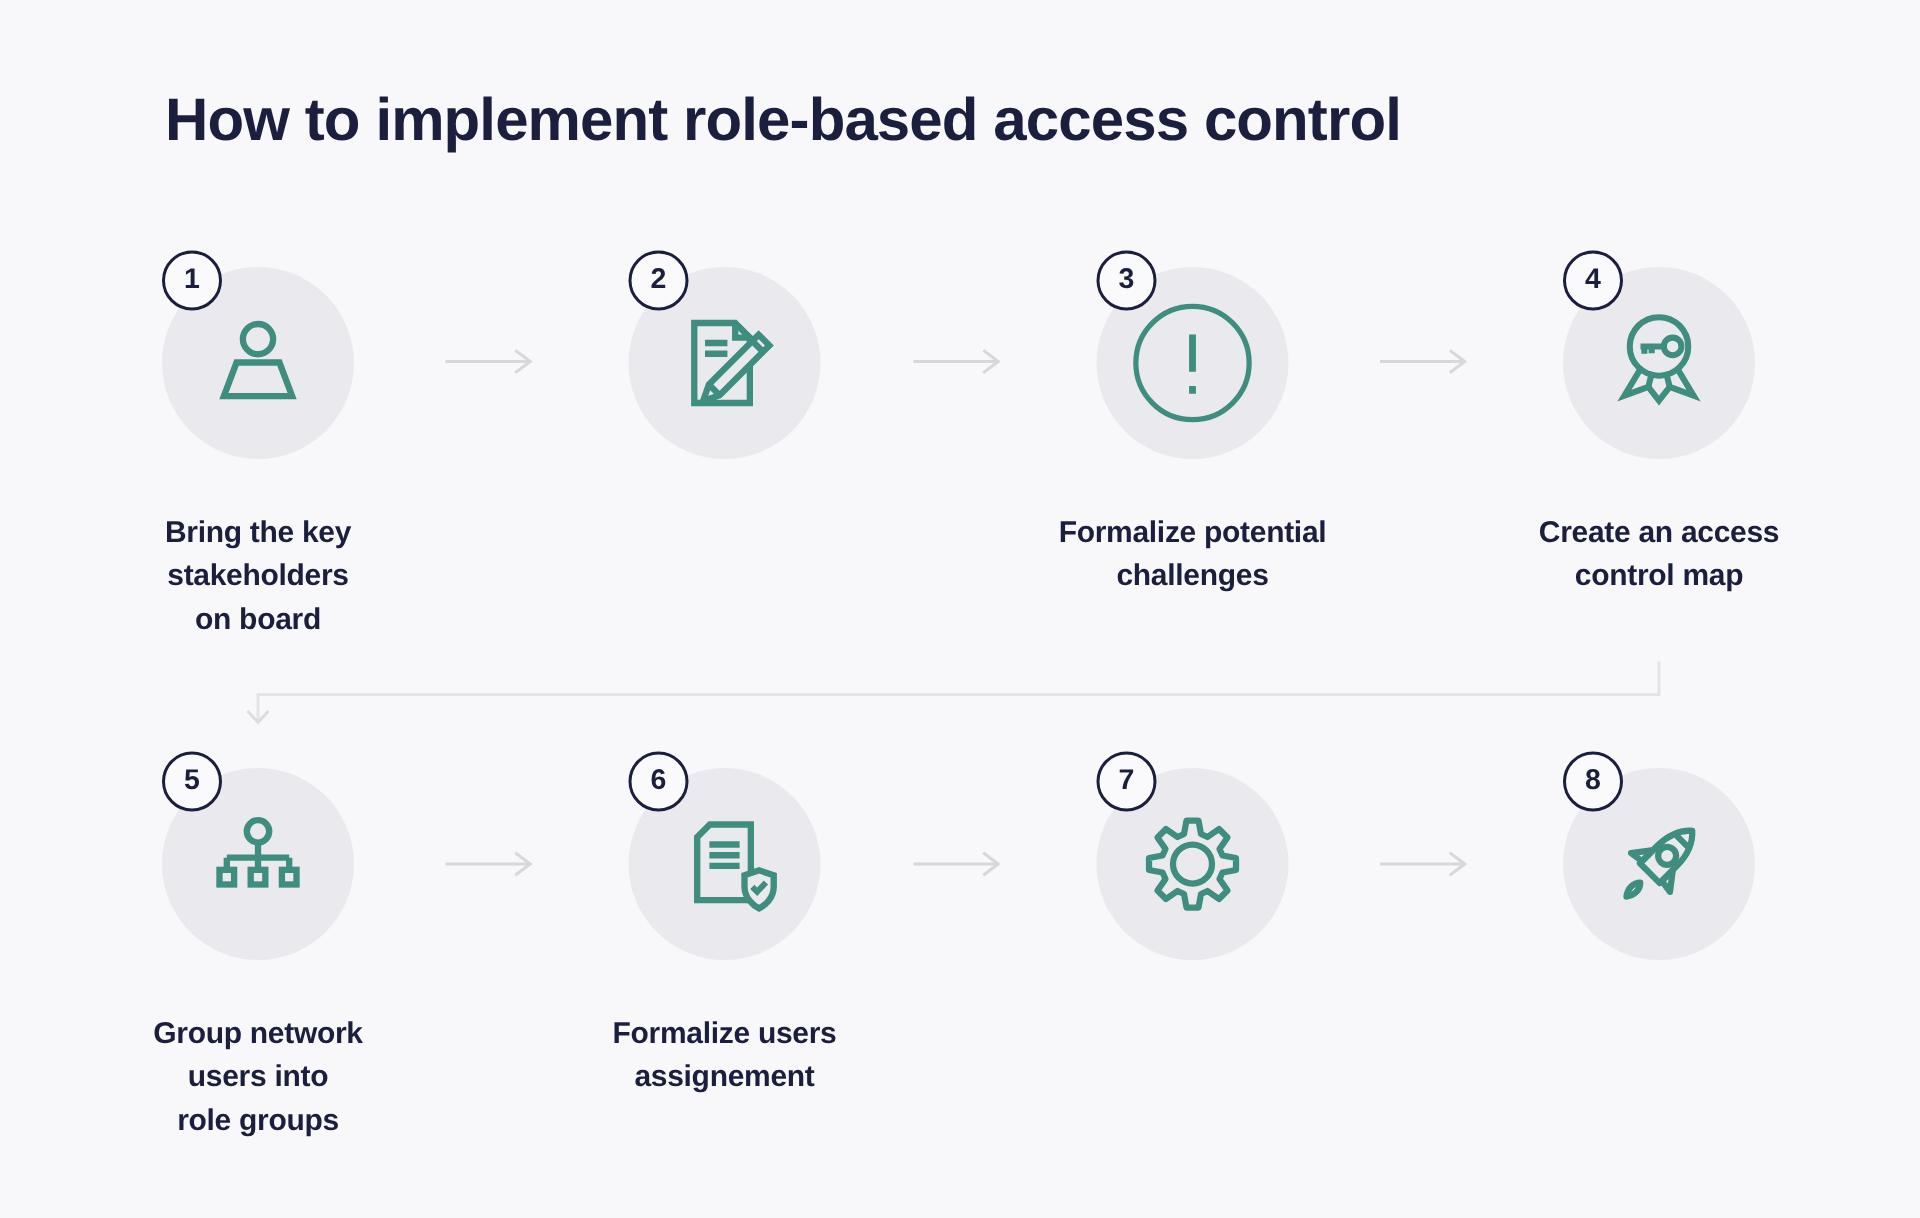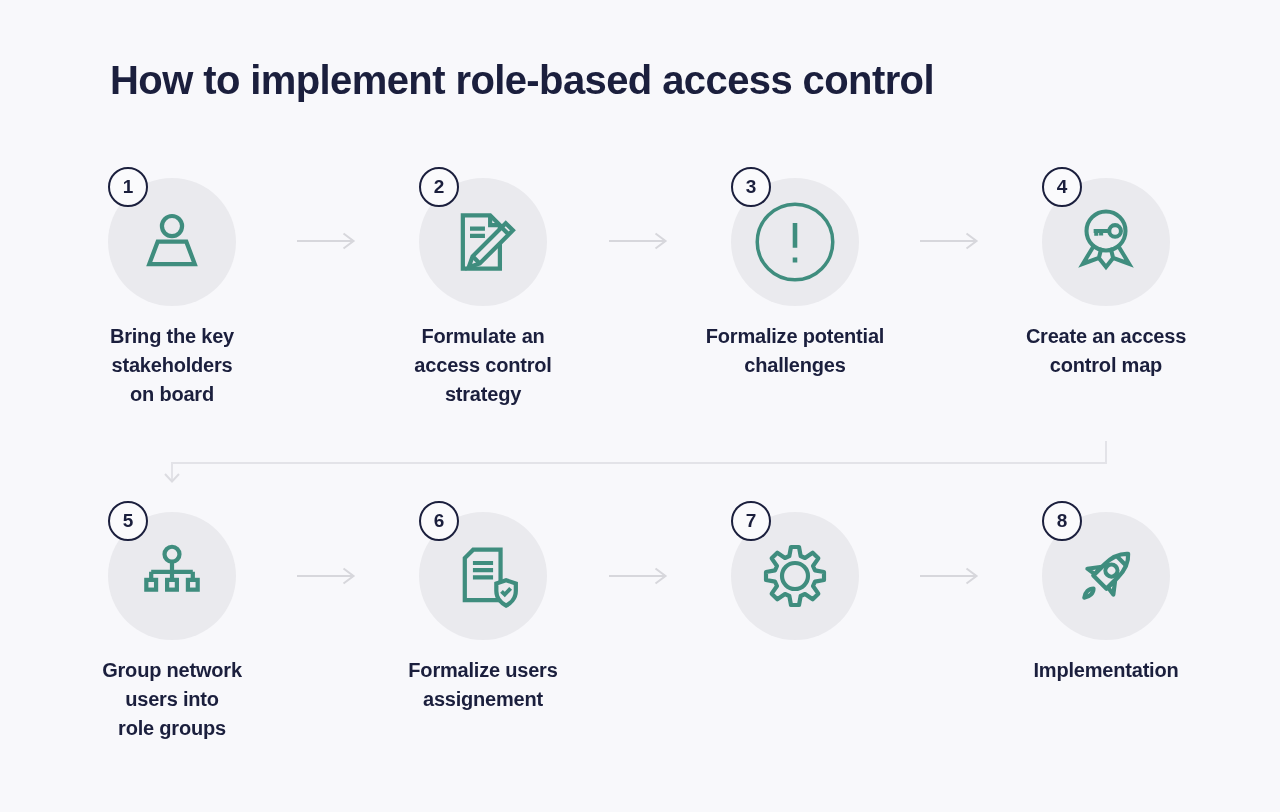--- a/index.html
+++ b/index.html
@@ -53,21 +53,21 @@
     background: #fafafc;
     border: 2.5px solid #1b1f3d;
     display: flex;
     align-items: center;
     justify-content: center;
     font-size: 19px;
     font-weight: 700;
     color: #1b1f3d;
   }
   .label {
-    margin-top: 16px;
+    margin-top: 35px;
     text-align: center;
     font-size: 20px;
     font-weight: 700;
     line-height: 29px;
     color: #1b1f3d;
     white-space: pre-line;
     letter-spacing: -0.2px;
   }
   .arrow, .connector {
     position: absolute;
@@ -106,23 +106,20 @@
           <path d="M14.2 3.8 V6.8 H17.2"></path>
           <path d="M8 7.9 H12.6 M8 10.1 H12.6"></path>
           <path d="M19 6.2 L21.2 8.4 L11 18.6 L7.6 19.8 L8.8 16.4 Z" fill="#eaeaee" stroke-linejoin="miter"></path>
           <path d="M8.8 16.4 L11 18.6 M17.7 7.5 L19.9 9.7"></path>
         </svg>
       </div>
       <div class="badge">
           <span>2</span>
         </div>
     </div>
-    <div class="label">Formulate an
-access control
-strategy</div>
   </div>
 
   <div class="step" style="left:665px; top:178px;">
     <div class="icon-wrap">
       <div class="icon-circle">
         <svg width="88" height="88" viewBox="0 0 24 24" fill="none" stroke="#3f8d7e" stroke-width="0.95">
           <circle cx="12" cy="12" r="10.3"></circle>
           <path d="M12 6.8 V13.6 M12 16.2 V17.6" stroke-width="1.25"></path>
         </svg>
       </div>
@@ -232,21 +229,20 @@
             <path d="M9.2 10.9 L6.5 14.4 L9.2 14 Z"></path>
             <path d="M14.8 10.9 L17.5 14.4 L14.8 14 Z"></path>
             <path d="M12 17.3 C13 18.3 13 19.9 12 21.2 C11 19.9 11 18.3 12 17.3 Z"></path>
           </g>
         </svg>
       </div>
       <div class="badge">
           <span>8</span>
         </div>
     </div>
-    <div class="label">Implementation</div>
   </div>
 
   <svg class="arrow" style="left:295px; top:564px;" width="64" height="24" viewBox="0 0 64 24" fill="none" stroke="#d7d7dc" stroke-width="2">
     <path d="M2 12 H58 M48.5 4.5 L58.5 12 L48.5 19.5"></path>
   </svg>
   <svg class="arrow" style="left:607px; top:564px;" width="64" height="24" viewBox="0 0 64 24" fill="none" stroke="#d7d7dc" stroke-width="2">
     <path d="M2 12 H58 M48.5 4.5 L58.5 12 L48.5 19.5"></path>
   </svg>
   <svg class="arrow" style="left:918px; top:564px;" width="64" height="24" viewBox="0 0 64 24" fill="none" stroke="#d7d7dc" stroke-width="2">
     <path d="M2 12 H58 M48.5 4.5 L58.5 12 L48.5 19.5"></path>

